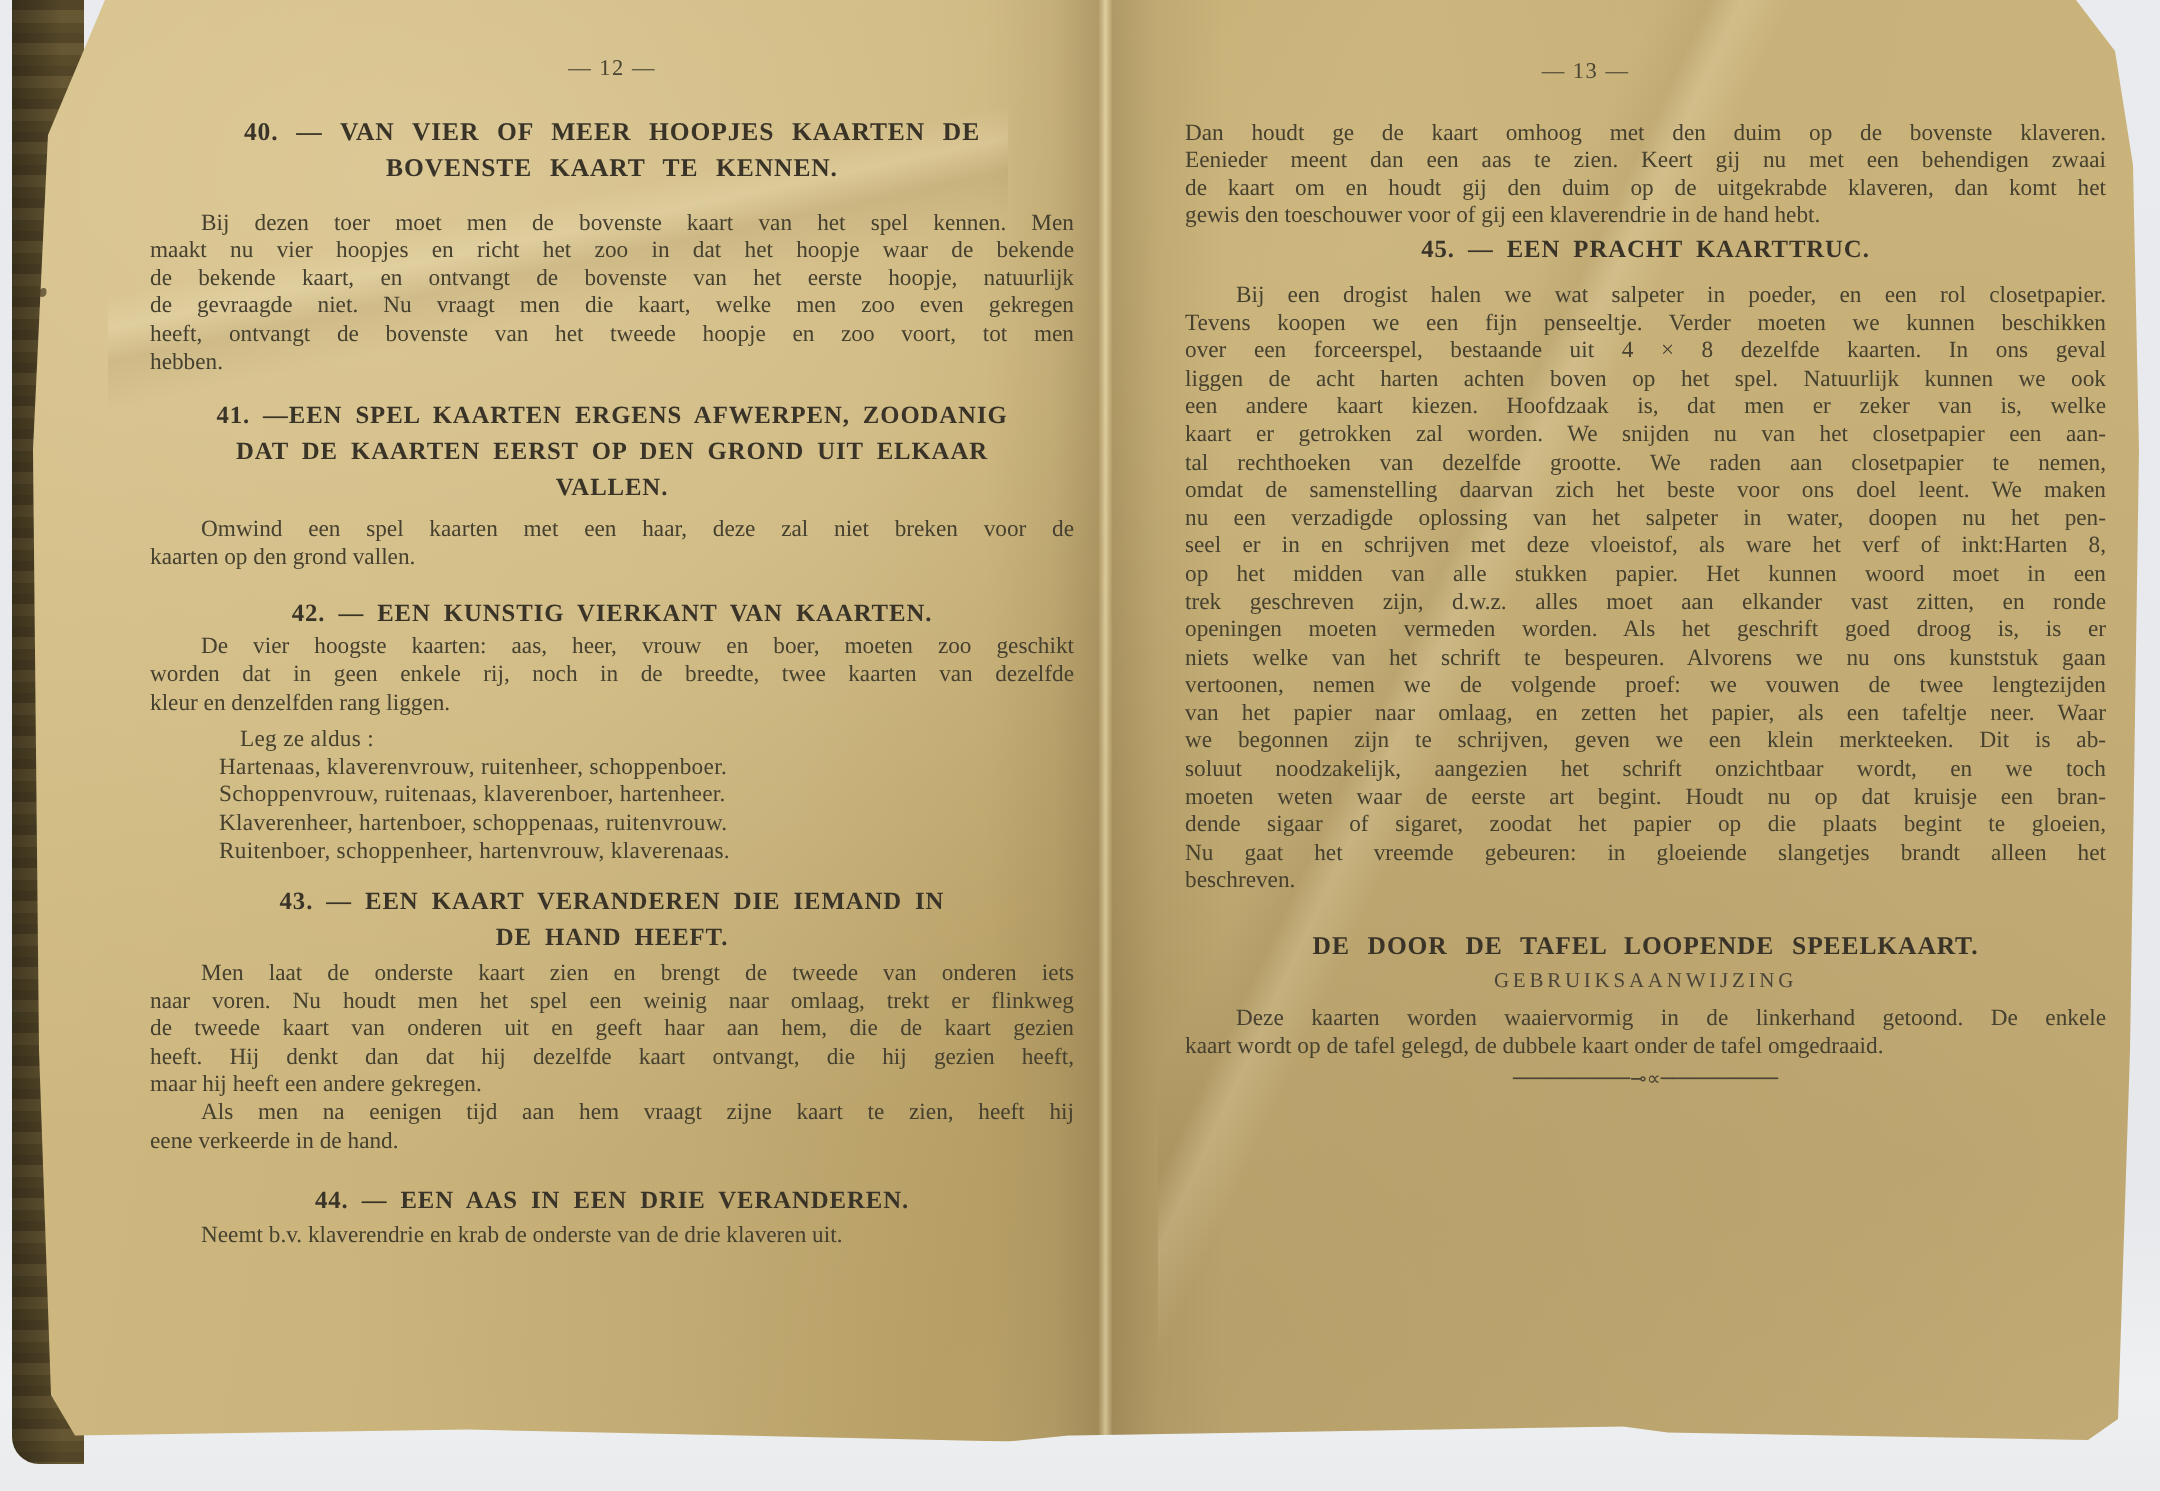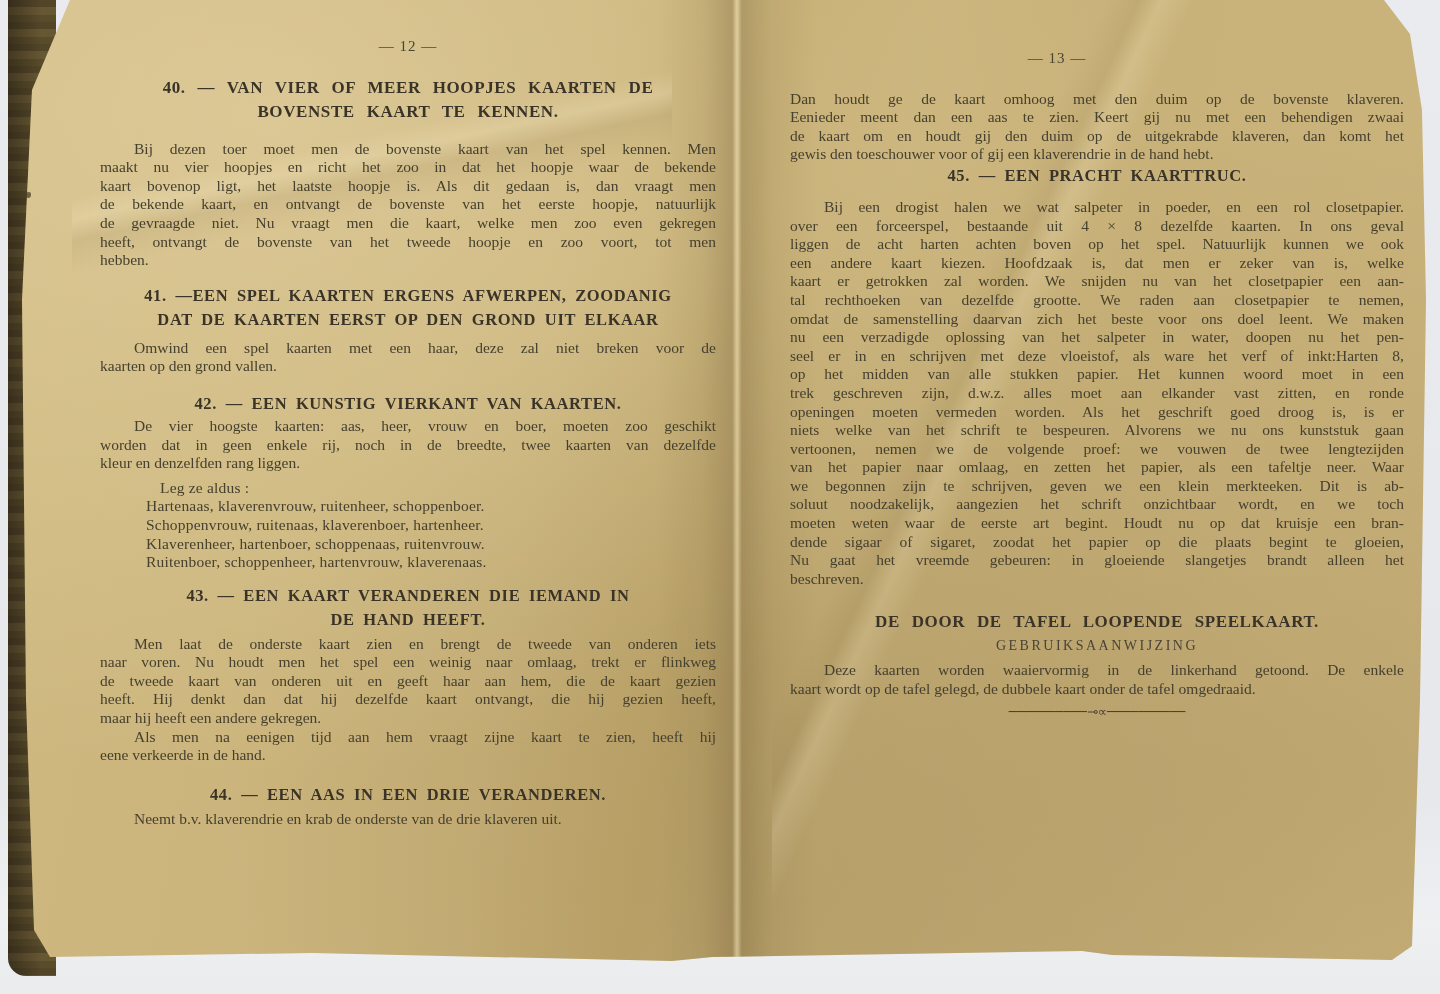--- a/index.html
+++ b/index.html
@@ -60,21 +60,21 @@
   .m-p40{margin-top:16px;}
   .m-h41{margin-top:14px;}
   .m-p41{margin-top:7px;}
   .m-h42{margin-top:16px;}
   .m-p42{margin-top:1px;}
   .m-list{margin-top:6px;}
   .m-h43{margin-top:12px;}
   .m-p43a{margin-top:3px;}
   .m-h44{margin-top:18px;}
   .m-p44{margin-top:3px;}
-  .m-num-r{margin-top:49px;transform:translateX(-40px);}
+  .m-num-r{margin-top:39px;transform:translateX(-40px);}
   .m-cont{margin-top:22px;}
   .m-h45{margin-top:0;}
   .m-p45{margin-top:10px;}
   .m-hspeel{margin-top:22px;}
   .m-sub{margin-top:2px;}
   .m-pfinal{margin-top:5px;}
   .m-orn{margin-top:6px;}
 </style>
 </head>
 <body>
@@ -90,29 +90,29 @@
 
   <div class="col col-left">
     <div class="page-num m-num-l">— 12 —</div>
     <div class="heading big-heading m-h40">
         <div class="line">40. — VAN VIER OF MEER HOOPJES KAARTEN DE</div>
         <div class="line last">BOVENSTE KAART TE KENNEN.</div>
       </div>
     <div class="para indent m-p40">
         <div class="line">Bij dezen toer moet men de bovenste kaart van het spel kennen. Men</div>
         <div class="line">maakt nu vier hoopjes en richt het zoo in dat het hoopje waar de bekende</div>
-        <div class="line">kaart bovenop ligt, het laatste hoopje is. Als dit gedaan is, dan vraagt men</div>
         <div class="line">de bekende kaart, en ontvangt de bovenste van het eerste hoopje, natuurlijk</div>
         <div class="line">de gevraagde niet. Nu vraagt men die kaart, welke men zoo even gekregen</div>
         <div class="line">heeft, ontvangt de bovenste van het tweede hoopje en zoo voort, tot men</div>
         <div class="line last">hebben.</div>
       </div>
     <div class="heading m-h41">
         <div class="line">41. —EEN SPEL KAARTEN ERGENS AFWERPEN, ZOODANIG</div>
         <div class="line">DAT DE KAARTEN EERST OP DEN GROND UIT ELKAAR</div>
+        <div class="line last">VALLEN.</div>
       </div>
     <div class="para indent m-p41">
         <div class="line">Omwind een spel kaarten met een haar, deze zal niet breken voor de</div>
         <div class="line last">kaarten op den grond vallen.</div>
       </div>
     <div class="heading m-h42">
         <div class="line last">42. — EEN KUNSTIG VIERKANT VAN KAARTEN.</div>
       </div>
     <div class="para indent m-p42">
         <div class="line">De vier hoogste kaarten: aas, heer, vrouw en boer, moeten zoo geschikt</div>
@@ -155,20 +155,21 @@
         <div class="line">Dan houdt ge de kaart omhoog met den duim op de bovenste klaveren.</div>
         <div class="line">Eenieder meent dan een aas te zien. Keert gij nu met een behendigen zwaai</div>
         <div class="line">de kaart om en houdt gij den duim op de uitgekrabde klaveren, dan komt het</div>
         <div class="line last">gewis den toeschouwer voor of gij een klaverendrie in de hand hebt.</div>
       </div>
     <div class="heading m-h45">
         <div class="line last">45. — EEN PRACHT KAARTTRUC.</div>
       </div>
     <div class="para indent m-p45">
         <div class="line">Bij een drogist halen we wat salpeter in poeder, en een rol closetpapier.</div>
+        <div class="line">Tevens koopen we een fijn penseeltje. Verder moeten we kunnen beschikken</div>
         <div class="line">over een forceerspel, bestaande uit 4 × 8 dezelfde kaarten. In ons geval</div>
         <div class="line">liggen de acht harten achten boven op het spel. Natuurlijk kunnen we ook</div>
         <div class="line">een andere kaart kiezen. Hoofdzaak is, dat men er zeker van is, welke</div>
         <div class="line">kaart er getrokken zal worden. We snijden nu van het closetpapier een aan-</div>
         <div class="line">tal rechthoeken van dezelfde grootte. We raden aan closetpapier te nemen,</div>
         <div class="line">omdat de samenstelling daarvan zich het beste voor ons doel leent. We maken</div>
         <div class="line">nu een verzadigde oplossing van het salpeter in water, doopen nu het pen-</div>
         <div class="line">seel er in en schrijven met deze vloeistof, als ware het verf of inkt:Harten 8,</div>
         <div class="line">op het midden van alle stukken papier. Het kunnen woord moet in een</div>
         <div class="line">trek geschreven zijn, d.w.z. alles moet aan elkander vast zitten, en ronde</div>

